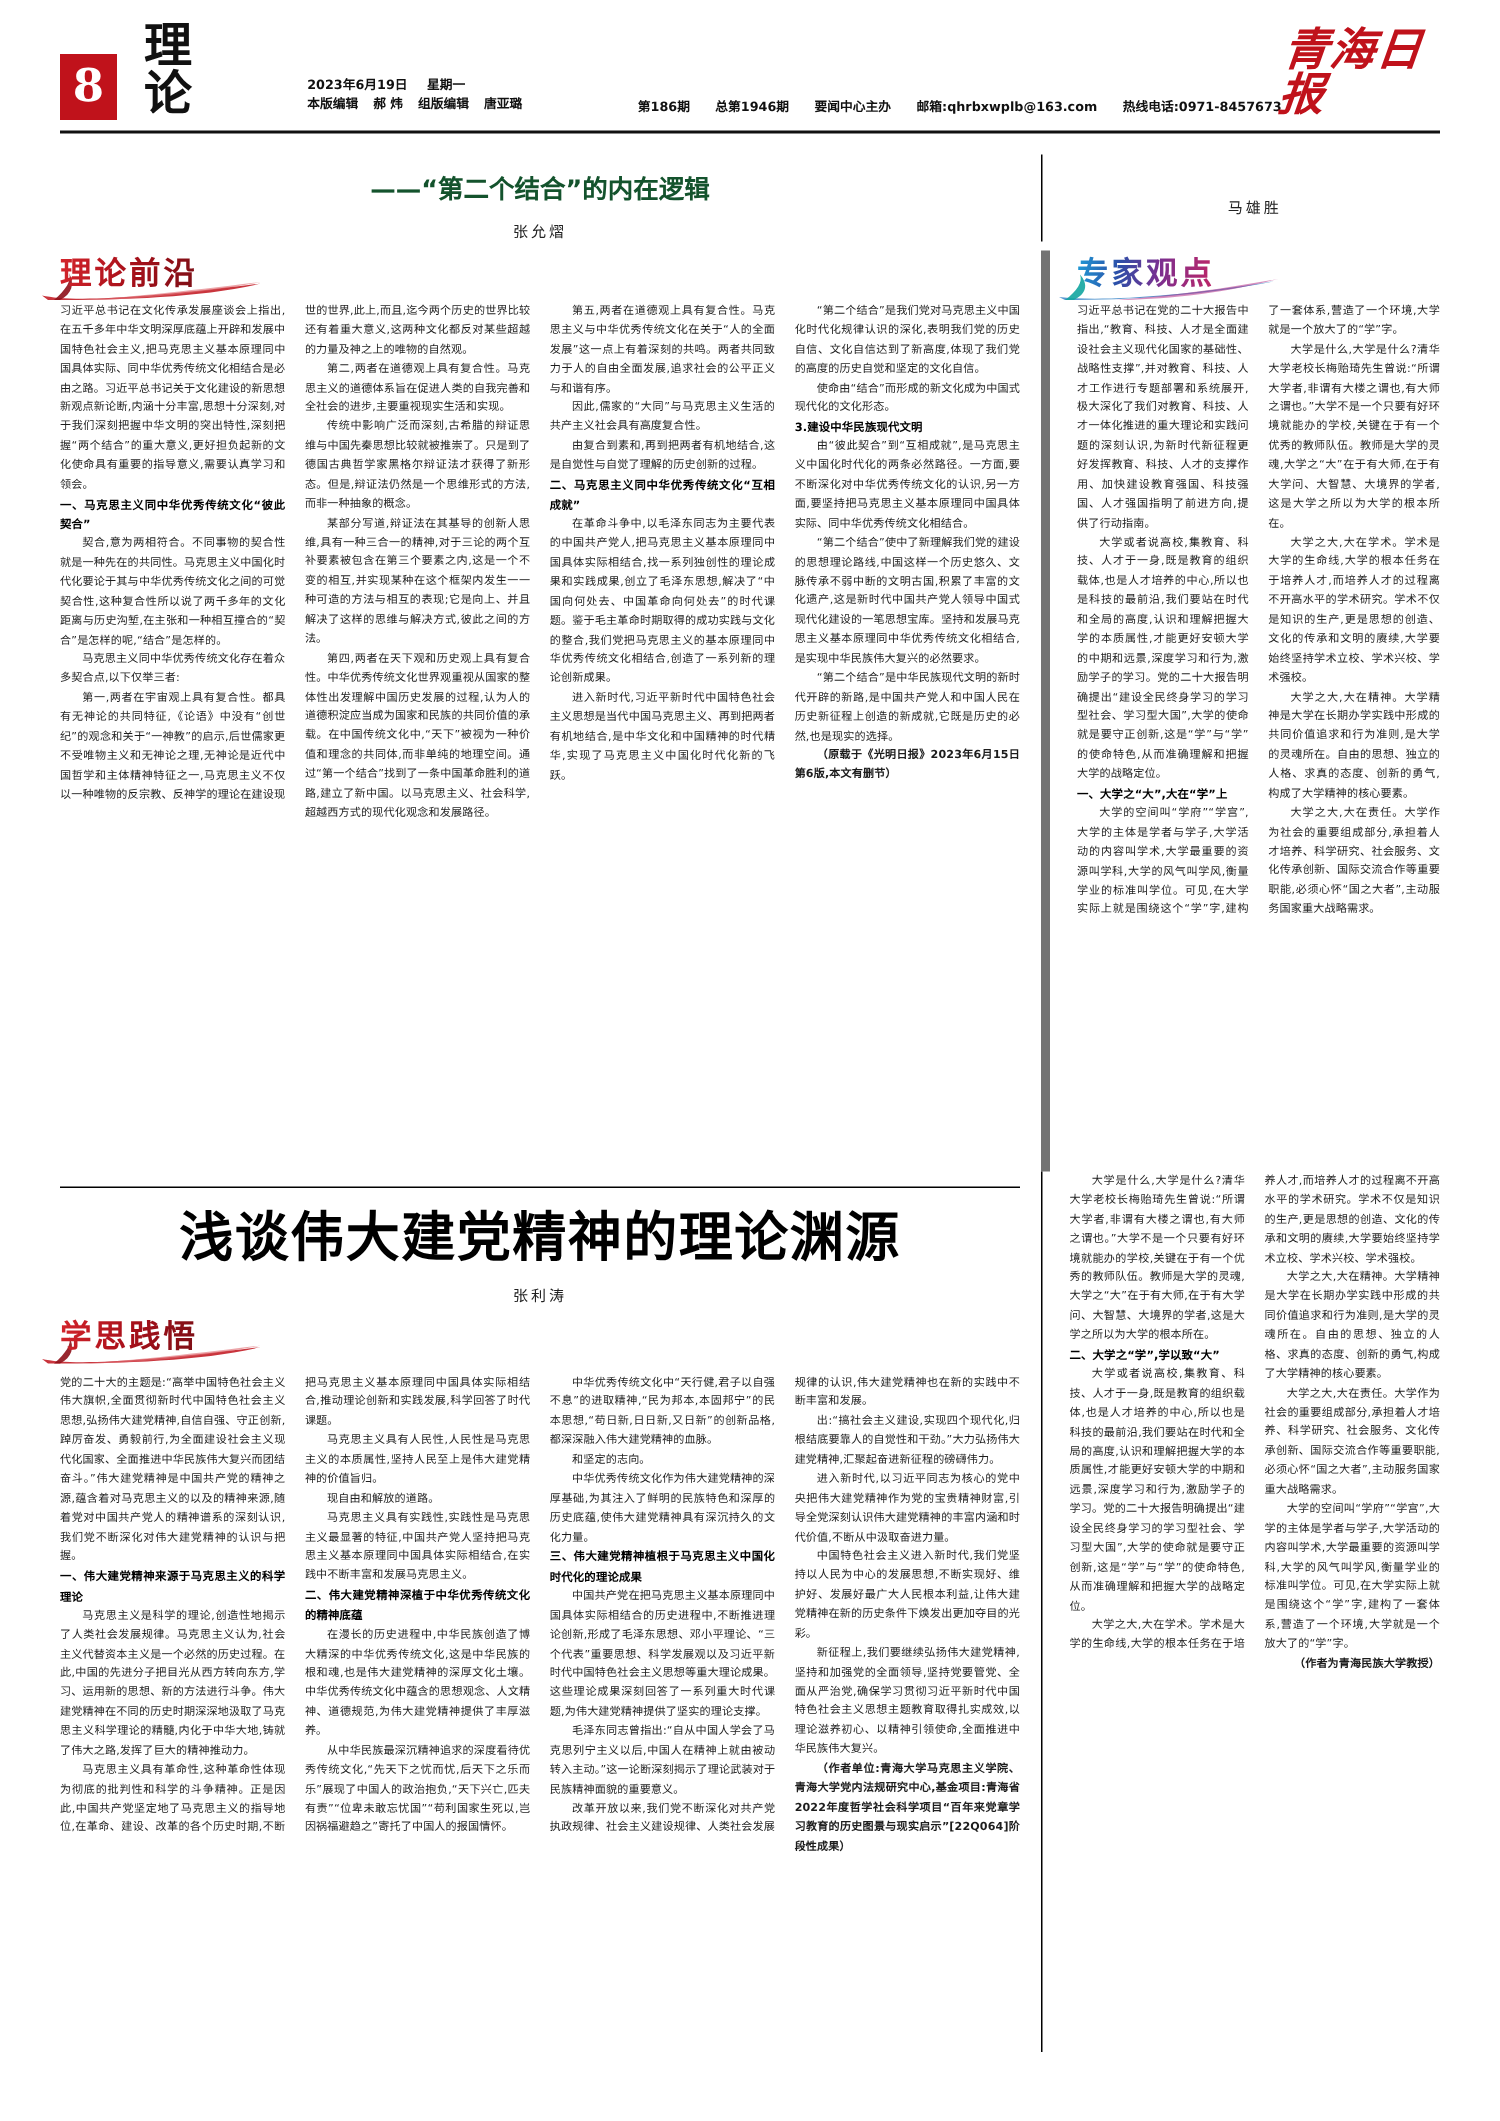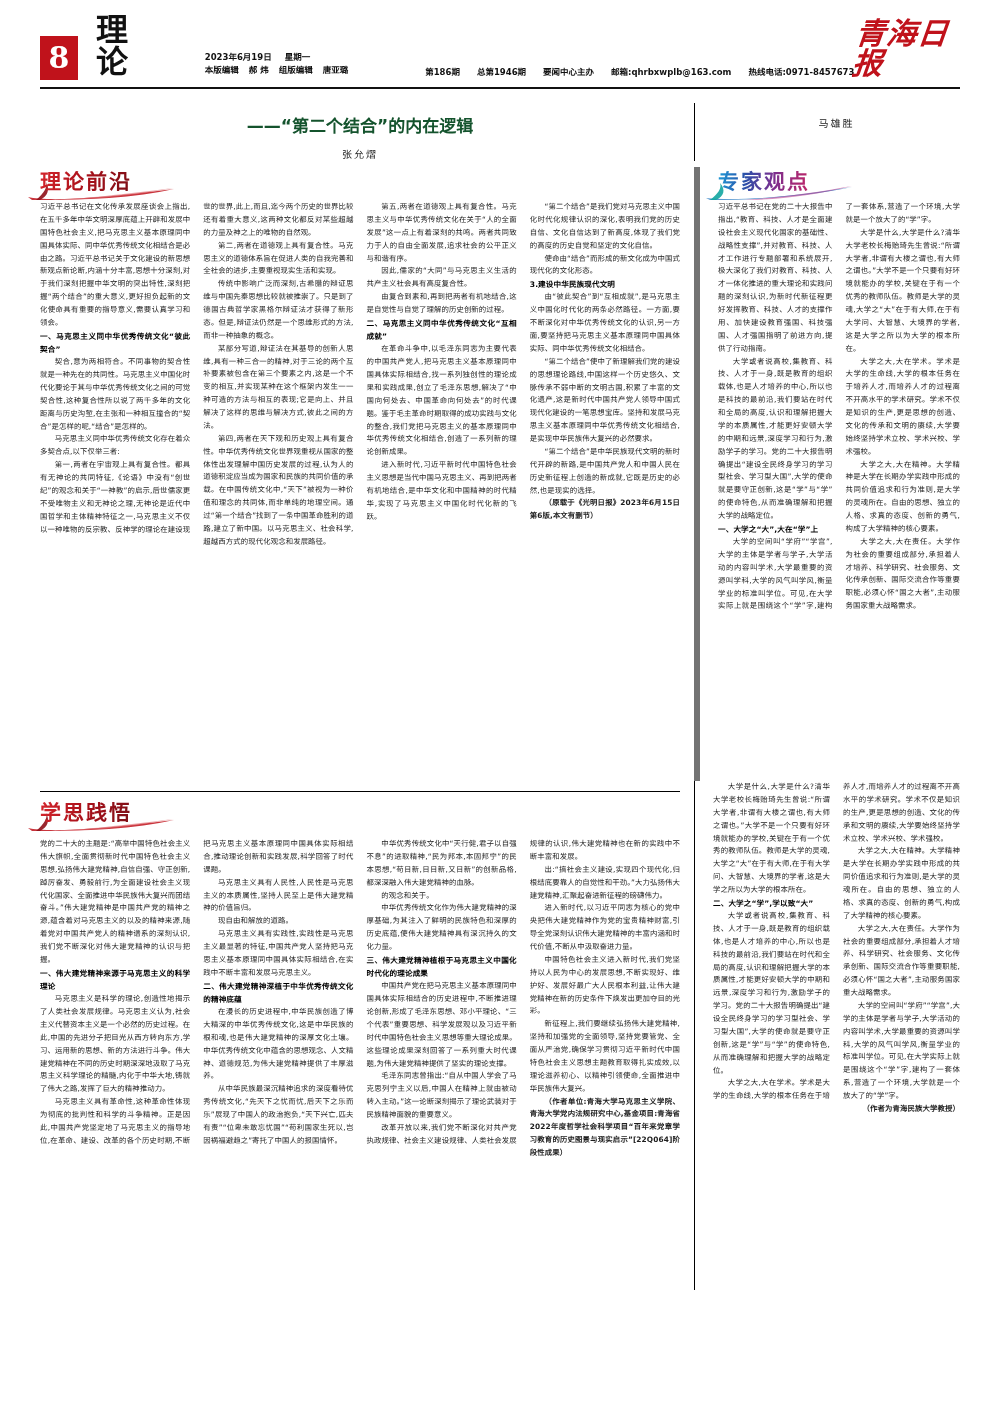--- a/index.html
+++ b/index.html
@@ -138,21 +138,21 @@
     font-weight: 700;
     text-align: center;
     margin: 2px 0 0 0;
     line-height: 1.28;
     color: #000;
     letter-spacing: 1px;
   }
   .byline-right {
     text-align: center;
     font-size: 10px;
-    margin-top: 12px;
+    margin-top: 27px;
     color: #222;
     letter-spacing: 2px;
   }
 
   
   .badge {
     position: relative;
     display: inline-block;
     height: 30px;
     margin-bottom: 4px;
@@ -357,41 +357,43 @@
         <p>大学之大,大在学术。学术是大学的生命线,大学的根本任务在于培养人才,而培养人才的过程离不开高水平的学术研究。学术不仅是知识的生产,更是思想的创造、文化的传承和文明的赓续,大学要始终坚持学术立校、学术兴校、学术强校。</p>
         <p>大学之大,大在精神。大学精神是大学在长期办学实践中形成的共同价值追求和行为准则,是大学的灵魂所在。自由的思想、独立的人格、求真的态度、创新的勇气,构成了大学精神的核心要素。</p>
         <p>大学之大,大在责任。大学作为社会的重要组成部分,承担着人才培养、科学研究、社会服务、文化传承创新、国际交流合作等重要职能,必须心怀“国之大者”,主动服务国家重大战略需求。</p>
       </div>
     </div>
   </div>
 
   <div class="article2-wrap">
     <div class="article2-left">
       <div class="mid-rule"></div>
+      <h1 class="headline-second">浅谈伟大建党精神的理论渊源</h1>
+      <div class="byline">张利涛</div>
       <div class="badge badge-red" style="margin-top:6px;">
         <svg class="badge-swoosh" viewBox="0 0 150 20">
           <path d="M2,16 C20,20 60,19 148,8 C110,17 60,19 6,19 Z" fill="#c0121b" opacity="0.85"></path>
           <path d="M10,19 C18,12 22,6 20,1 C24,8 22,15 14,19 Z" fill="#8e0f18" opacity="0.9"></path>
           <path d="M30,19 C52,18 100,13 148,7 C100,16 55,19 30,19 Z" fill="#e06a72" opacity="0.6"></path>
         </svg>
         <span class="badge-text">学思践悟</span>
       </div>
       <div class="cols col-body a2-cols">
         <p class="noind">党的二十大的主题是:“高举中国特色社会主义伟大旗帜,全面贯彻新时代中国特色社会主义思想,弘扬伟大建党精神,自信自强、守正创新,踔厉奋发、勇毅前行,为全面建设社会主义现代化国家、全面推进中华民族伟大复兴而团结奋斗。”伟大建党精神是中国共产党的精神之源,蕴含着对马克思主义的以及的精神来源,随着党对中国共产党人的精神谱系的深刻认识,我们党不断深化对伟大建党精神的认识与把握。</p>
         <p class="sub">一、伟大建党精神来源于马克思主义的科学理论</p>
         <p>马克思主义是科学的理论,创造性地揭示了人类社会发展规律。马克思主义认为,社会主义代替资本主义是一个必然的历史过程。在此,中国的先进分子把目光从西方转向东方,学习、运用新的思想、新的方法进行斗争。伟大建党精神在不同的历史时期深深地汲取了马克思主义科学理论的精髓,内化于中华大地,铸就了伟大之路,发挥了巨大的精神推动力。</p>
         <p>马克思主义具有革命性,这种革命性体现为彻底的批判性和科学的斗争精神。正是因此,中国共产党坚定地了马克思主义的指导地位,在革命、建设、改革的各个历史时期,不断把马克思主义基本原理同中国具体实际相结合,推动理论创新和实践发展,科学回答了时代课题。</p>
         <p>马克思主义具有人民性,人民性是马克思主义的本质属性,坚持人民至上是伟大建党精神的价值旨归。</p>
         <p>现自由和解放的道路。</p>
         <p>马克思主义具有实践性,实践性是马克思主义最显著的特征,中国共产党人坚持把马克思主义基本原理同中国具体实际相结合,在实践中不断丰富和发展马克思主义。</p>
         <p class="sub">二、伟大建党精神深植于中华优秀传统文化的精神底蕴</p>
         <p>在漫长的历史进程中,中华民族创造了博大精深的中华优秀传统文化,这是中华民族的根和魂,也是伟大建党精神的深厚文化土壤。中华优秀传统文化中蕴含的思想观念、人文精神、道德规范,为伟大建党精神提供了丰厚滋养。</p>
         <p>从中华民族最深沉精神追求的深度看待优秀传统文化,“先天下之忧而忧,后天下之乐而乐”展现了中国人的政治抱负,“天下兴亡,匹夫有责”“位卑未敢忘忧国”“苟利国家生死以,岂因祸福避趋之”寄托了中国人的报国情怀。</p>
         <p>中华优秀传统文化中“天行健,君子以自强不息”的进取精神,“民为邦本,本固邦宁”的民本思想,“苟日新,日日新,又日新”的创新品格,都深深融入伟大建党精神的血脉。</p>
-        <p>的观念和关于。</p>
+        <p>和坚定的志向。</p>
         <p>中华优秀传统文化作为伟大建党精神的深厚基础,为其注入了鲜明的民族特色和深厚的历史底蕴,使伟大建党精神具有深沉持久的文化力量。</p>
         <p class="sub">三、伟大建党精神植根于马克思主义中国化时代化的理论成果</p>
         <p>中国共产党在把马克思主义基本原理同中国具体实际相结合的历史进程中,不断推进理论创新,形成了毛泽东思想、邓小平理论、“三个代表”重要思想、科学发展观以及习近平新时代中国特色社会主义思想等重大理论成果。这些理论成果深刻回答了一系列重大时代课题,为伟大建党精神提供了坚实的理论支撑。</p>
         <p>毛泽东同志曾指出:“自从中国人学会了马克思列宁主义以后,中国人在精神上就由被动转入主动。”这一论断深刻揭示了理论武装对于民族精神面貌的重要意义。</p>
         <p>改革开放以来,我们党不断深化对共产党执政规律、社会主义建设规律、人类社会发展规律的认识,伟大建党精神也在新的实践中不断丰富和发展。</p>
         <p>出:“搞社会主义建设,实现四个现代化,归根结底要靠人的自觉性和干劲。”大力弘扬伟大建党精神,汇聚起奋进新征程的磅礴伟力。</p>
         <p>进入新时代,以习近平同志为核心的党中央把伟大建党精神作为党的宝贵精神财富,引导全党深刻认识伟大建党精神的丰富内涵和时代价值,不断从中汲取奋进力量。</p>
         <p>中国特色社会主义进入新时代,我们党坚持以人民为中心的发展思想,不断实现好、维护好、发展好最广大人民根本利益,让伟大建党精神在新的历史条件下焕发出更加夺目的光彩。</p>
         <p>新征程上,我们要继续弘扬伟大建党精神,坚持和加强党的全面领导,坚持党要管党、全面从严治党,确保学习贯彻习近平新时代中国特色社会主义思想主题教育取得扎实成效,以理论滋养初心、以精神引领使命,全面推进中华民族伟大复兴。</p>
         <p class="src">（作者单位:青海大学马克思主义学院、青海大学党内法规研究中心,基金项目:青海省2022年度哲学社会科学项目“百年来党章学习教育的历史图景与现实启示”[22Q064]阶段性成果）</p>

